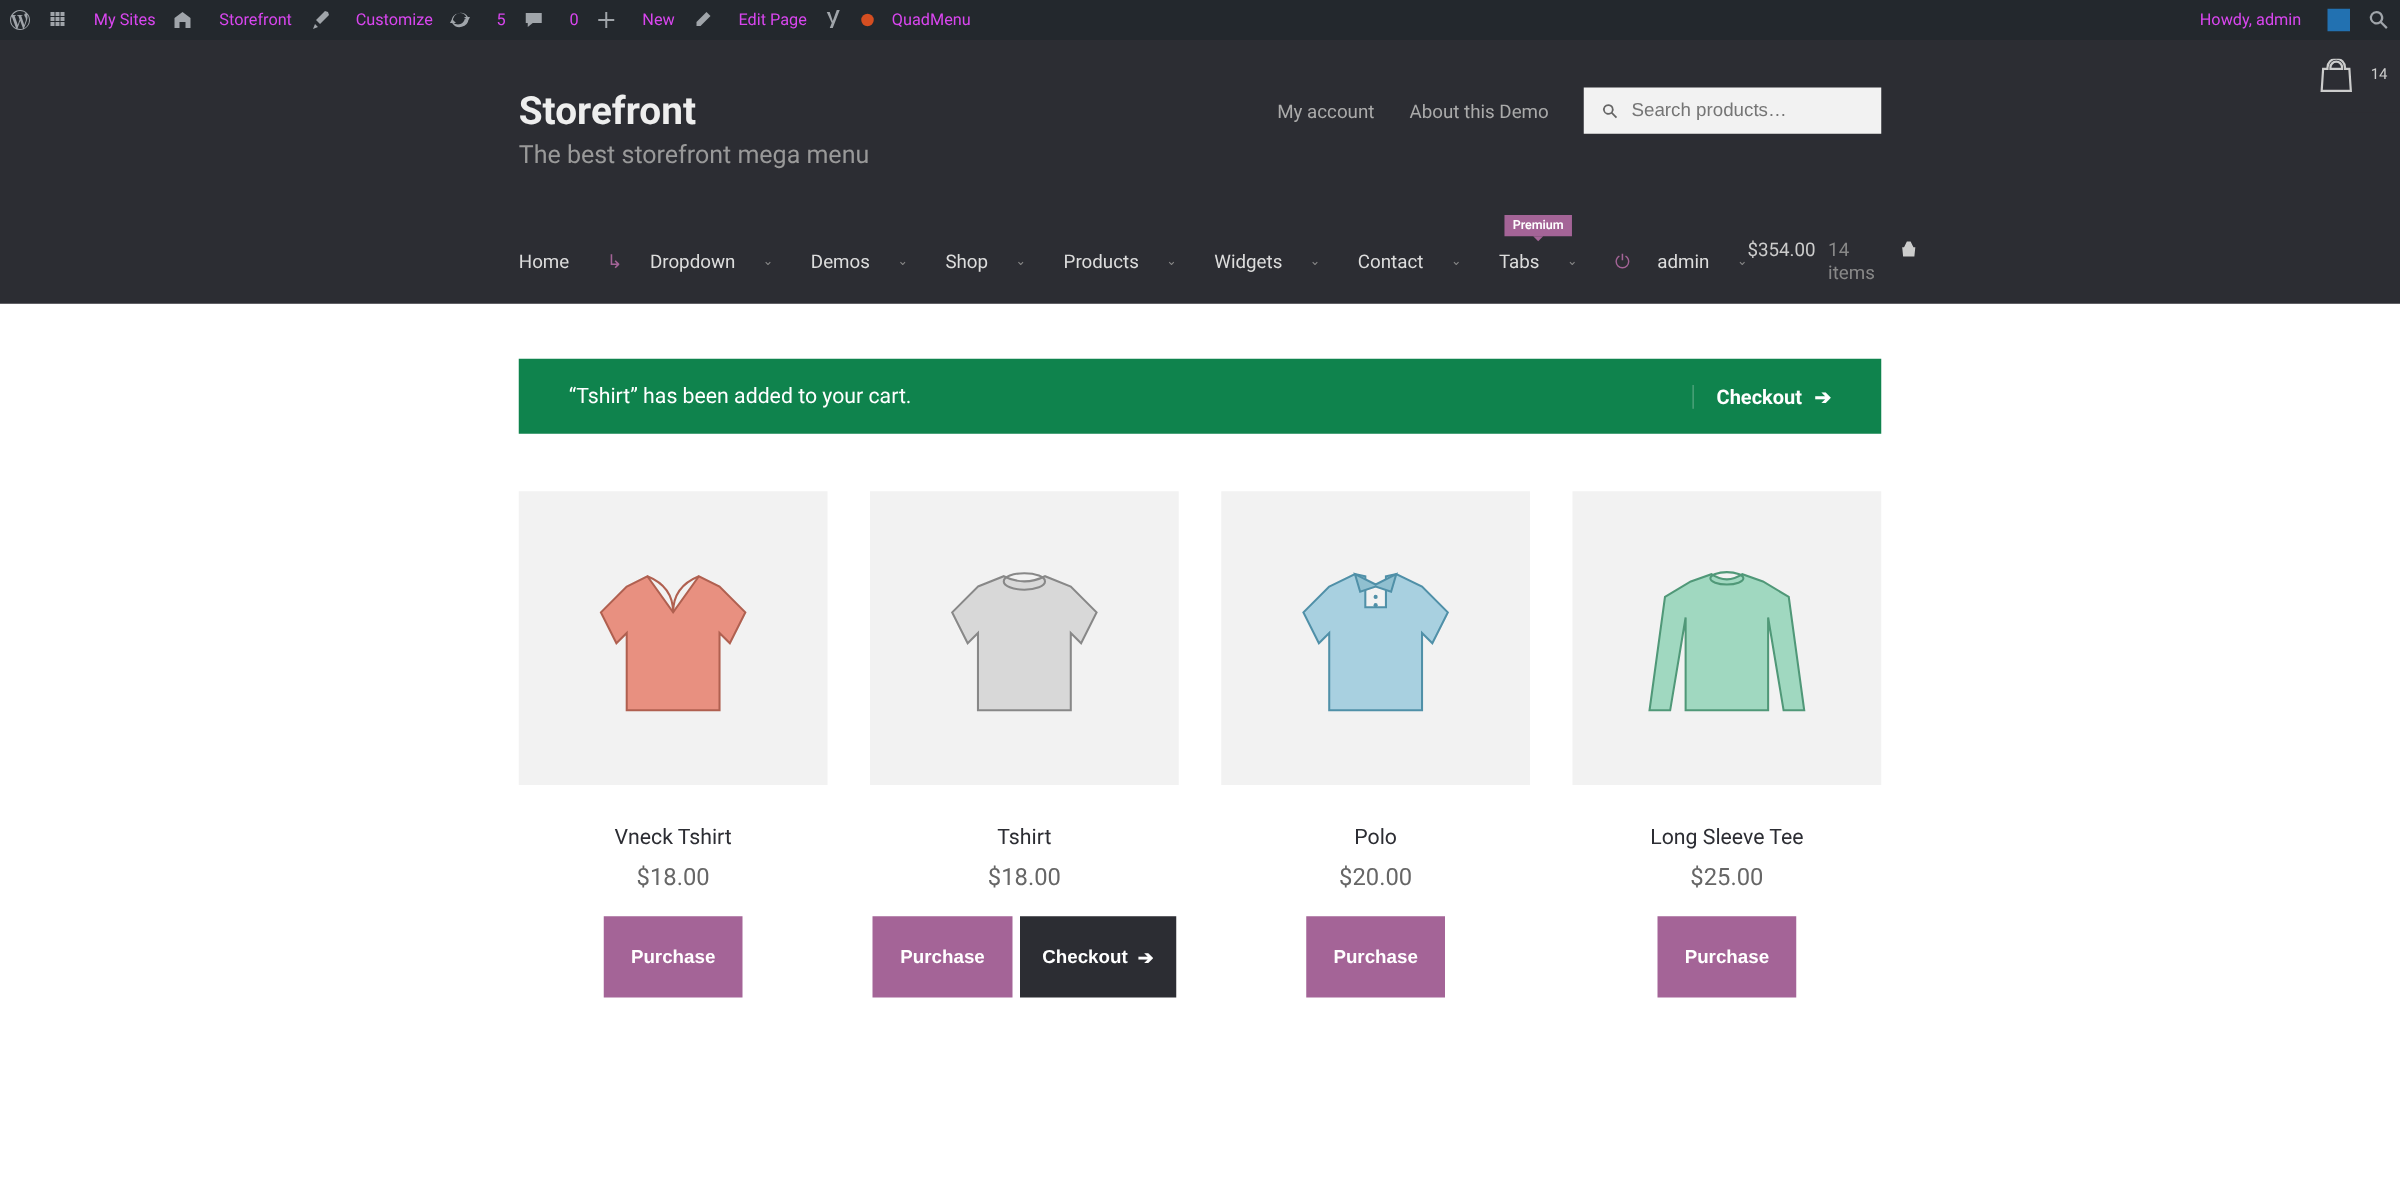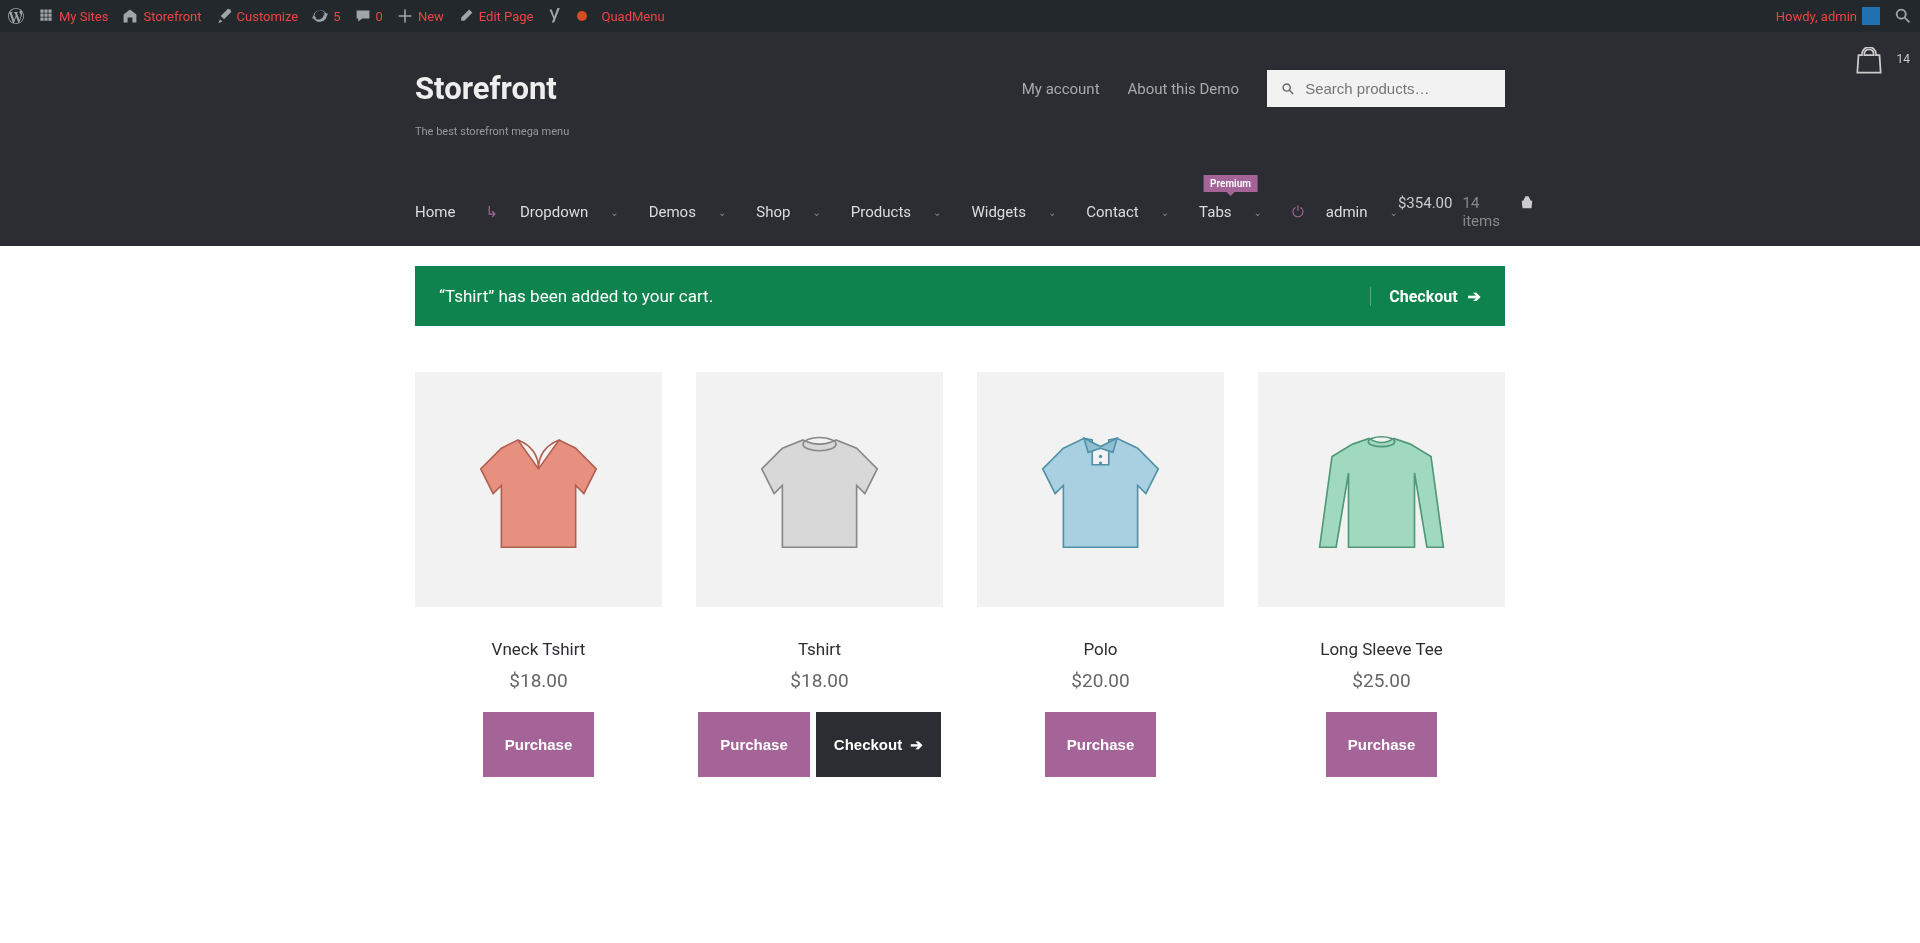--- a/index.html
+++ b/index.html
@@ -1,32 +1,32 @@
 <!DOCTYPE html>
 <html><head>
 <meta charset="utf-8">
 <style>
 * { margin: 0; padding: 0; box-sizing: border-box; }
 body { font-family: -apple-system, BlinkMacSystemFont, "Segoe UI", Roboto, Helvetica, Arial, sans-serif; background: #fff; }
 
 
 .wp-adminbar { background: #23282d; color: #ccc; height: 32px; display: flex; align-items: center; font-size: 13px; padding: 0 8px; justify-content: space-between; }
 .wp-adminbar-left, .wp-adminbar-right { display: flex; align-items: center; gap: 14px; }
-.wp-adminbar a { color: #ef4444; text-decoration: none; display: flex; align-items: center; gap: 5px; cursor: pointer; }
+.wp-adminbar a { color: #d946ef; text-decoration: none; display: flex; align-items: center; gap: 21px; cursor: pointer; }
 .wp-adminbar svg { width: 16px; height: 16px; fill: #a0a5aa; }
 .red-dot { width: 10px; height: 10px; background: #d54e21; border-radius: 50%; display: inline-block; }
 .avatar { width: 18px; height: 18px; background: #2271b1; display: inline-block; }
 .search-adminbar svg { width: 18px; height: 18px; }
 
 
 .site-header { background: #2c2d33; color: #ccc; padding: 38px 0 0; }
 .container { max-width: 1090px; margin: 0 auto; }
 .header-top { display: flex; justify-content: space-between; align-items: flex-start; padding: 0 0 40px; }
 .site-title { color: #eee; font-size: 31px; font-weight: 700; }
-.site-desc { color: #999; font-size: 11px; margin-top: 18px; }
+.site-desc { color: #999; font-size: 20px; margin-top: 4px; }
 .header-links { display: flex; align-items: center; gap: 28px; }
 .header-links a { color: #aaa; text-decoration: none; font-size: 15px; }
 .search-box { background: #f2f2f2; display: flex; align-items: center; padding: 10px 14px; width: 238px; }
 .search-box svg { width: 16px; height: 16px; fill: #666; margin-right: 10px; }
 .search-box input { border: none; background: transparent; font-size: 15px; outline: none; width: 100%; color: #15803d; }
 
 
 .main-nav { display: flex; justify-content: space-between; align-items: center; height: 68px; }
 .nav-left { display: flex; align-items: center; gap: 30px; }
 .nav-left .nav-item { color: #ddd; font-size: 15px; cursor: pointer; display: flex; align-items: center; gap: 22px; position: relative; }
@@ -38,21 +38,21 @@
 .nav-right { display: flex; align-items: flex-start; gap: 10px; color: #ccc; font-size: 15px; }
 .nav-right .items { color: #888; }
 .basket-ic svg { width: 18px; height: 18px; fill: #ccc; margin-left: 8px; }
 
 
 .side-cart { position: fixed; top: 32px; right: 0; background: #2c2d33; padding: 15px 10px; display: flex; align-items: center; color: #ccc; }
 .side-cart svg { width: 28px; height: 28px; stroke: #ccc; fill: none; stroke-width: 1.5; }
 .side-cart .badge { font-size: 12px; margin-top: -4px; margin-left: 14px; }
 
 
-.woo-notice { background: #0f834d; color: #fff; padding: 20px 24px; display: flex; justify-content: space-between; align-items: center; margin-top: 20px; }
+.woo-notice { background: #0f834d; color: #fff; padding: 20px 40px; display: flex; justify-content: space-between; align-items: center; margin-top: 44px; }
 .woo-notice .msg { font-size: 17px; }
 .woo-notice .checkout-link { color: #fff; font-weight: 700; font-size: 16px; display: flex; align-items: center; gap: 10px; border-left: 1px solid rgba(255,255,255,0.3); padding-left: 18px; cursor: pointer; }
 
 
 .products { display: grid; grid-template-columns: repeat(4, 1fr); gap: 34px; margin-top: 46px; padding-bottom: 40px; }
 .product { text-align: center; }
 .product-img { background: #f2f2f2; height: 235px; display: flex; align-items: center; justify-content: center; cursor: pointer; }
 .product-img svg { width: 165px; height: 165px; }
 .product-title { font-size: 17px; color: #2c2d33; margin-top: 32px; font-weight: 400; }
 .product-price { color: #666; font-size: 19px; margin-top: 10px; }

